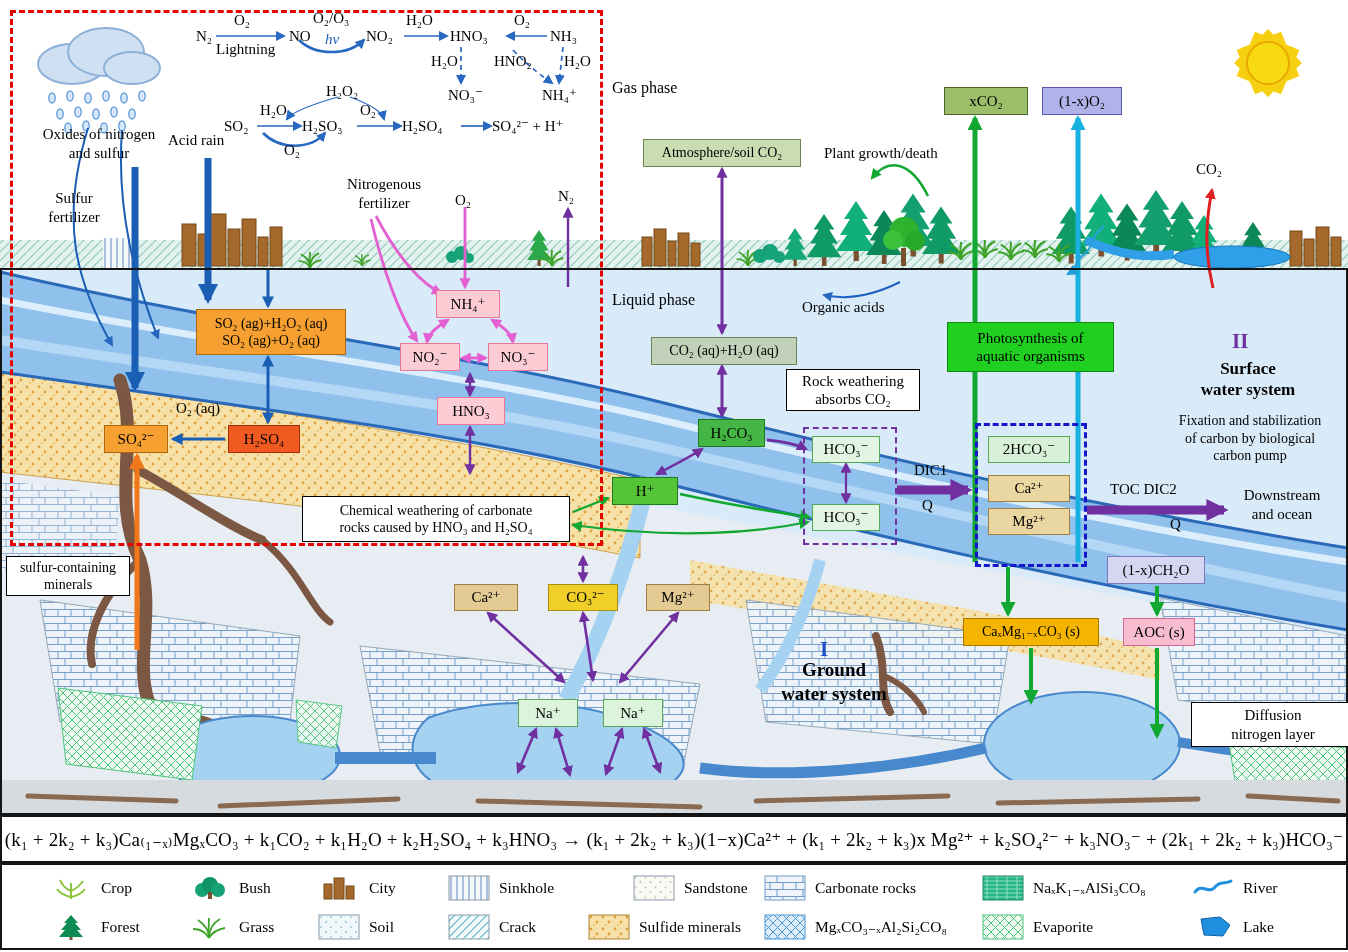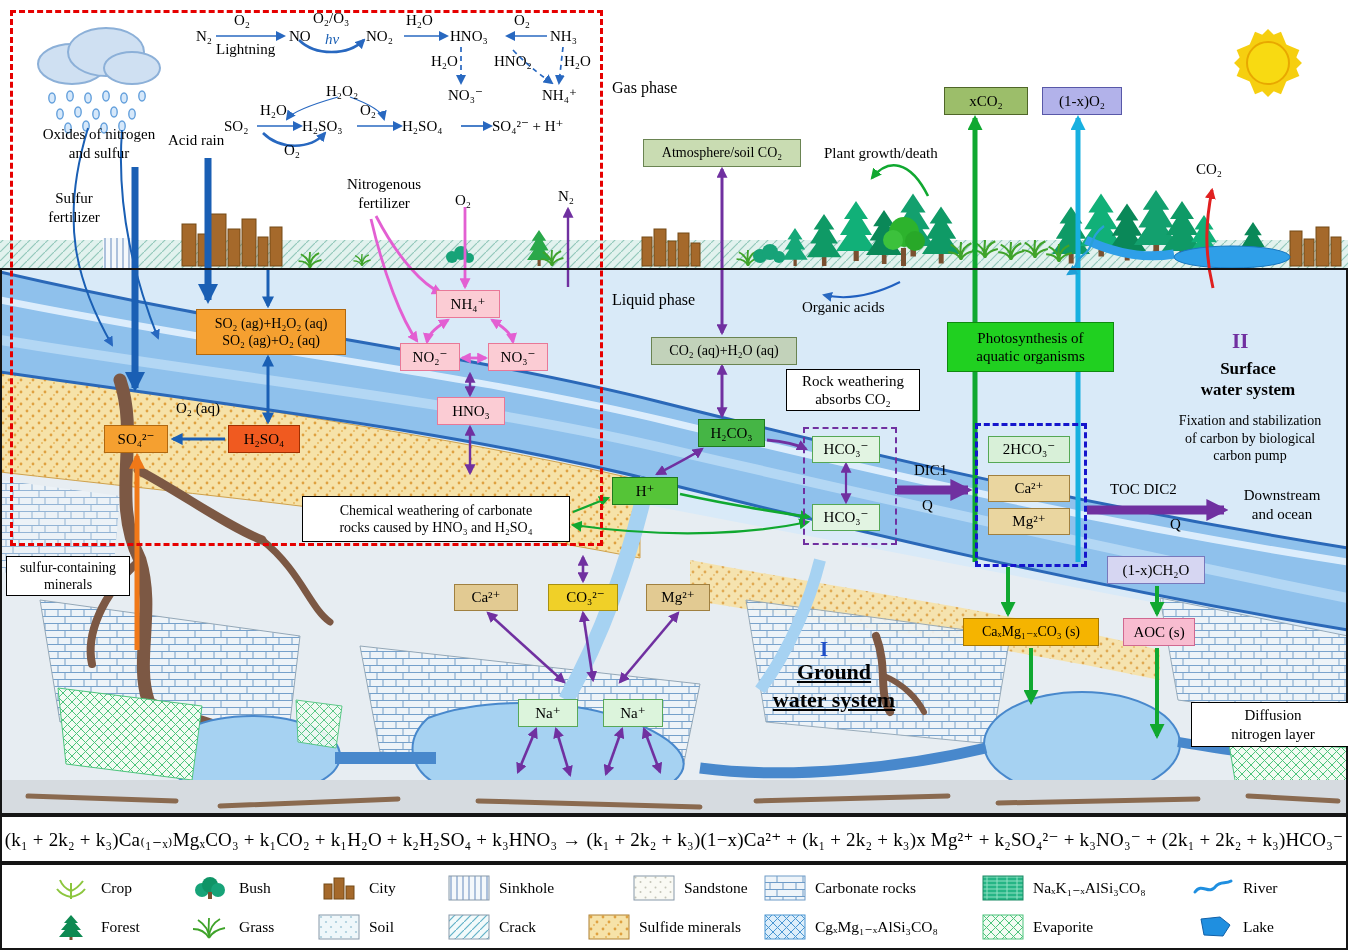--- a/index.html
+++ b/index.html
@@ -482,21 +482,21 @@
     <div class="flabel" style="left: 1158px; top: 412px; font-size: 14px; width: 184px; text-align: center;">Fixation and stabilization
 of carbon by biological
 carbon pump</div>
     <div class="flabel" style="left: 914px; top: 461px; font-size: 15px;">DIC1</div>
     <div class="flabel" style="left: 922px; top: 496px; font-size: 15px;">Q</div>
     <div class="flabel" style="left: 1110px; top: 480px; font-size: 15px;">TOC  DIC2</div>
     <div class="flabel" style="left: 1226px; top: 486px; font-size: 15px; width: 112px; text-align: center;">Downstream
 and ocean</div>
     <div class="flabel" style="left: 1170px; top: 515px; font-size: 15px;">Q</div>
     <div class="flabel" style="left: 820px; top: 636px; font-size: 21px; font-weight: bold; color: rgb(31, 79, 200);">I</div>
-    <div class="flabel" style="left: 766px; top: 658px; font-size: 22px; width: 136px; text-align: center; font-weight: bold; text-decoration: underline;">Ground
+    <div class="flabel" style="left: 766px; top: 658px; font-size: 19px; width: 136px; text-align: center; font-weight: bold;">Ground
 water system</div>
     <div class="flabel" style="left: 176px; top: 399px; font-size: 15px;">O₂ (aq)</div>
     <div class="flabel" style="left: 196px; top: 27px; font-size: 15px;">N₂</div>
     <div class="flabel" style="left: 234px; top: 11px; font-size: 15px;">O₂</div>
     <div class="flabel" style="left: 216px; top: 40px; font-size: 15px;">Lightning</div>
     <div class="flabel" style="left: 289px; top: 27px; font-size: 15px;">NO</div>
     <div class="flabel" style="left: 313px; top: 9px; font-size: 15px;">O₂/O₃</div>
     <div class="flabel" style="left: 325px; top: 30px; font-size: 15px; font-style: italic; color: rgb(26, 95, 180);">hv</div>
     <div class="flabel" style="left: 366px; top: 27px; font-size: 15px;">NO₂</div>
     <div class="flabel" style="left: 406px; top: 11px; font-size: 15px;">H₂O</div>
@@ -649,21 +649,21 @@
           </svg>
         </span>
         <span class="lg-label">Sulfide minerals</span>
       </div>
       <div class="lg-item" style="left: 762px; top: 47px;">
         <span class="lg-swatch">
           <svg width="42" height="26" viewBox="0 0 42 26">
             <rect x="1" y="1" width="40" height="24" fill="url(#pat-cross-blue)" stroke="#4a96d2"></rect>
           </svg>
         </span>
-        <span class="lg-label">CgₓMg₁₋ₓAlSi₃CO₈</span>
+        <span class="lg-label">MgₓCO₃₋ₓAl₂Si₂CO₈</span>
       </div>
       <div class="lg-item" style="left: 980px; top: 47px;">
         <span class="lg-swatch">
           <svg width="42" height="26" viewBox="0 0 42 26">
             <rect x="1" y="1" width="40" height="24" fill="url(#pat-cross-green)" stroke="#4cc47c"></rect>
           </svg>
         </span>
         <span class="lg-label">Evaporite</span>
       </div>
       <div class="lg-item" style="left: 1190px; top: 47px;">

